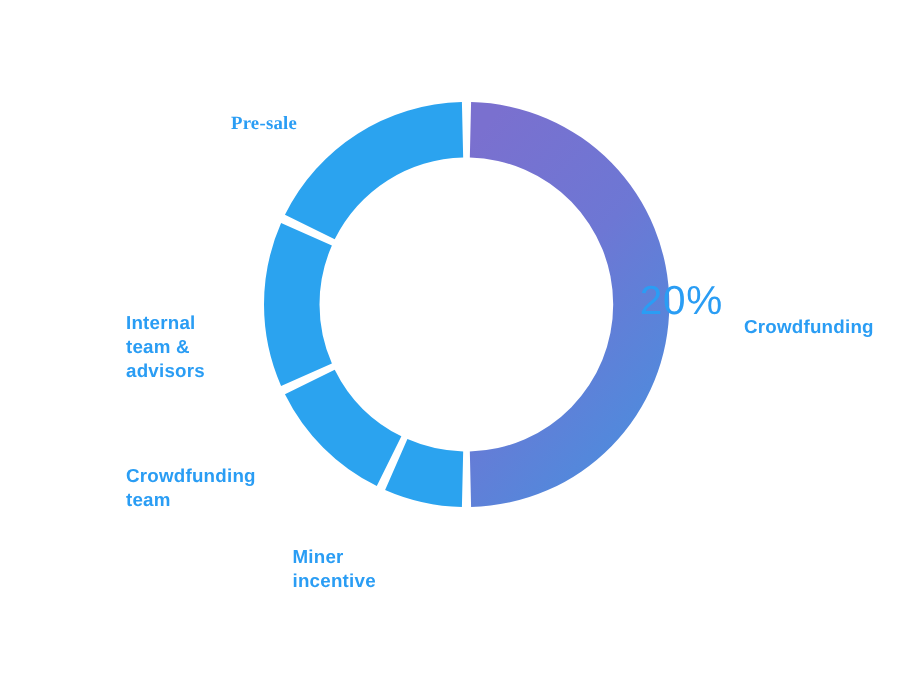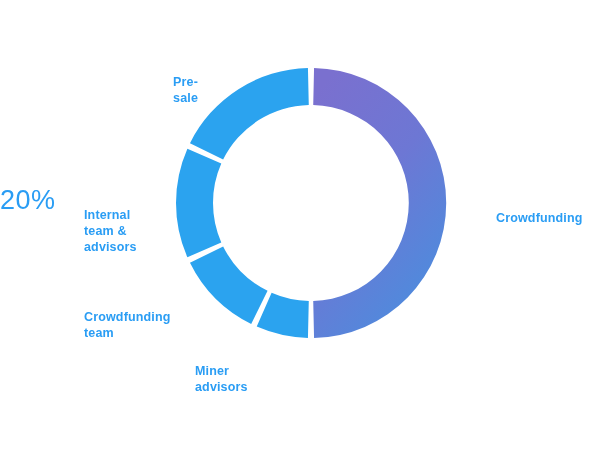--- a/index.html
+++ b/index.html
@@ -27,21 +27,21 @@
     top: 0;
     width: 606px;
     height: 449px;
     display: block;
   }
   .center-label {
     position: absolute;
     left: 0;
     top: 0;
     width: 482px;
-    text-align: left;
+    text-align: right;
     pointer-events: none;
   }
   .center-value {
     font-family: "Liberation Sans", sans-serif;
     font-size: 27px;
     font-weight: 400;
     letter-spacing: 0.5px;
   }
   .slice-label {
     position: absolute;
@@ -55,20 +55,21 @@
   .lbl-crowdfunding {
     left: 496px;
     top: 210px;
     text-align: center;
   }
   .lbl-presale {
     left: 152px;
     top: 215px;
     text-align: right;
     transform: translateY(-200px);
+    font-family: Liberation Serif, serif;
   }
   .lbl-internal {
     left: 84px;
     top: 207px;
     text-align: left;
   }
   .lbl-development {
     left: 84px;
     top: 309px;
     text-align: left;
@@ -110,15 +111,15 @@
   <div class="slice-label lbl-presale" style="color: rgb(42, 157, 244); transform: none; right: 408px; top: 74px;">Pre-sale</div>
 
   <div class="slice-label lbl-internal" style="color: rgb(42, 157, 244);">Internal
 team &amp;
 advisors</div>
 
   <div class="slice-label lbl-development" style="color: rgb(42, 157, 244);">Crowdfunding
 team</div>
 
   <div class="slice-label lbl-miner" style="color: rgb(42, 157, 244);">Miner
-advisors</div>
+incentive</div>
 
 </div>
 
 </body></html>

